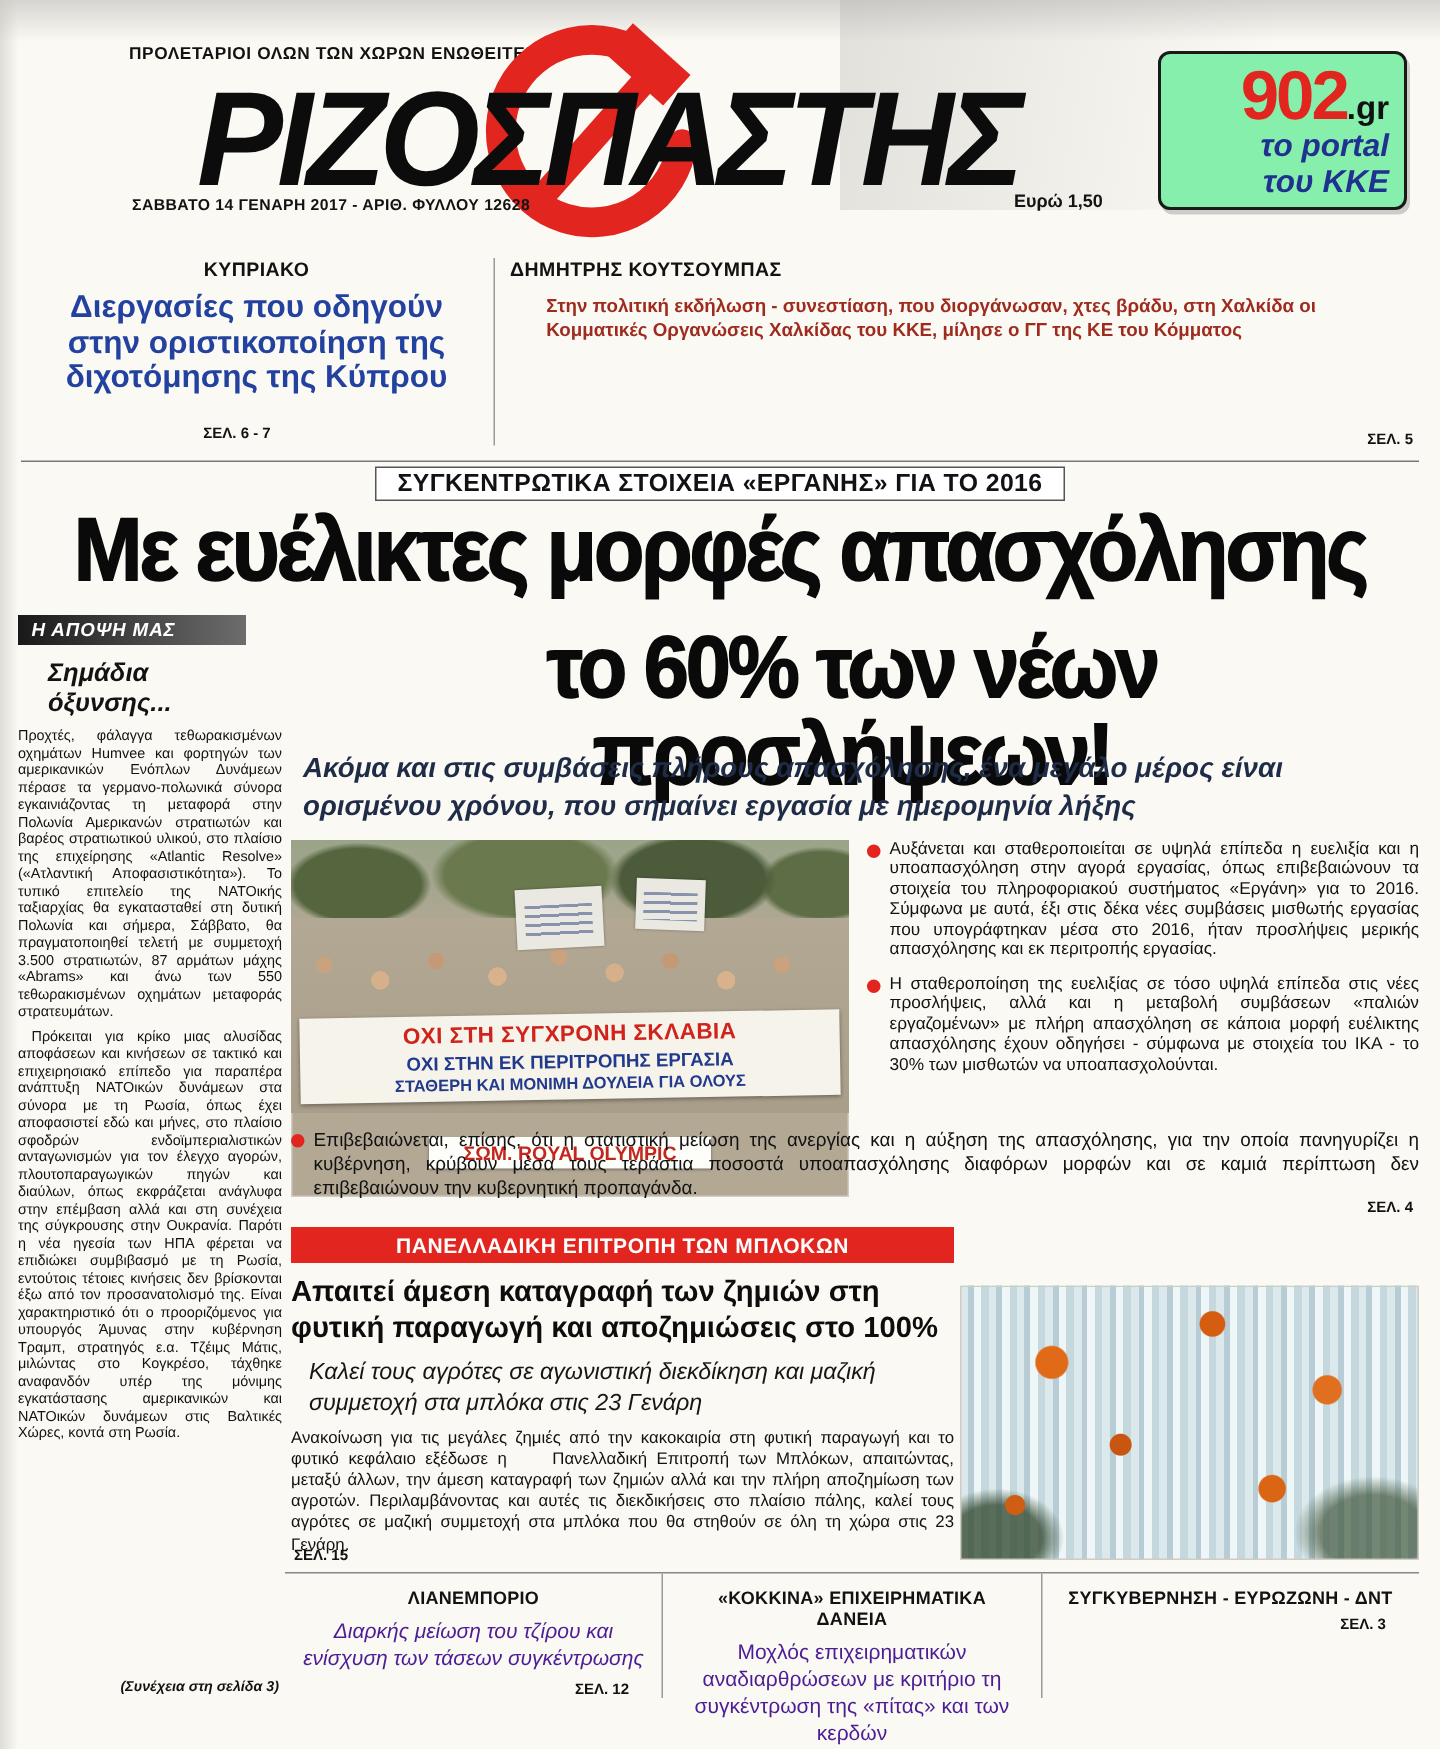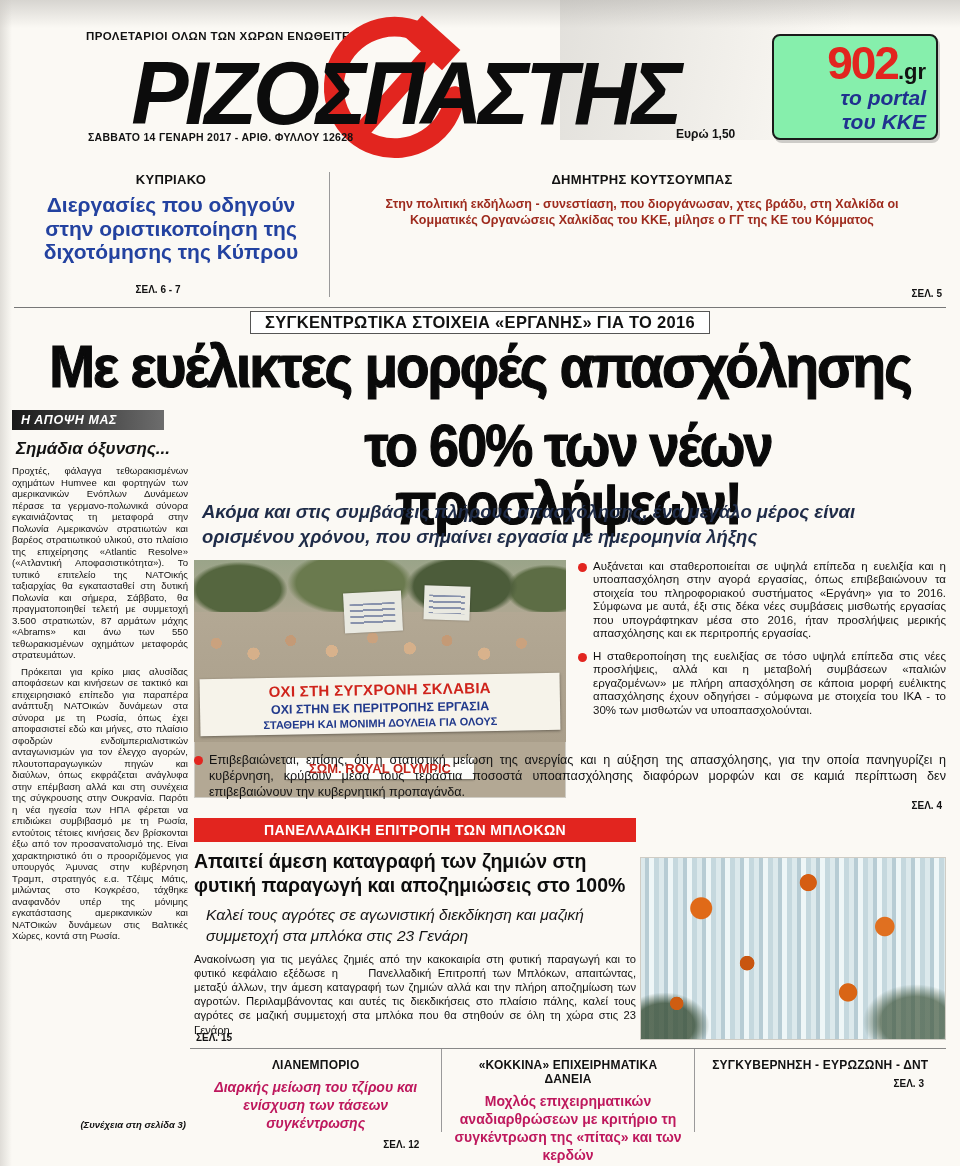--- a/index.html
+++ b/index.html
@@ -31,21 +31,21 @@
   .portal-tld { font-size:22px; font-weight:bold; color:#111; }
   .portal-tag { font-size:21px; font-weight:bold; font-style:italic; color:#20318f; line-height:1.12; }
 
   .organ-banner { position:absolute; top:142px; left:10px; width:940px; height:22px;
     background:var(--red,#e2251f); color:#fff; font-size:12.5px; font-weight:bold;
     text-align:center; line-height:22px; letter-spacing:.6px; }
 
   
   .teasers { position:absolute; top:168px; left:14px; width:932px; height:140px; border-bottom:1px solid #777; }
   .teaser-left { position:absolute; left:6px; top:4px; width:302px; text-align:center; }
-  .teaser-right { position:absolute; left:326px; top:4px; width:604px; text-align:center; }
+  .teaser-right { position:absolute; left:326px; top:4px; width:604px; text-align:left; }
   .t-kicker { font-size:13px; font-weight:bold; letter-spacing:.3px; }
   .t-head { margin-top:6px; font-size:21px; font-weight:bold; color:var(--blue,#2342a0); line-height:1.12; }
   .teaser-right .t-head { font-size:20px; }
   .t-deck { margin:9px auto 0; width:92%; color:var(--deck_red,#9e2b1e); font-size:12.5px; font-weight:bold; line-height:1.3; }
   .t-ref { margin-top:20px; font-size:10px; font-weight:bold; padding-right:26px; }
   .t-ref-abs { position:absolute; right:4px; bottom:8px; font-size:10px; font-weight:bold; }
   .teaser-div { position:absolute; left:315px; top:4px; bottom:10px; width:1px; background:#9a9a9a; }
 
   
   .lead-kicker { position:absolute; top:311px; left:0; width:100%; text-align:center; }
@@ -108,21 +108,21 @@
   .bl2 { color:#223a8c; font-weight:bold; font-size:12.5px; margin-top:3px; }
   .bl3 { color:#223a8c; font-weight:bold; font-size:11px; margin-top:2px; }
   .ph-sign { position:absolute; top:198px; left:92px; width:188px; background:#fdfdfa;
     text-align:center; font-weight:bold; color:#c3261c; font-size:13px; padding:3px 0;
     box-shadow:0 1px 2px rgba(0,0,0,.4); }
 
   
   .opinion { position:absolute; top:410px; left:12px; width:176px; height:722px; }
   .op-head { width:152px; background:linear-gradient(90deg,#191919,#6d6d6d); color:#fff;
     font-weight:bold; font-style:italic; font-size:12.5px; padding:3px 9px; letter-spacing:.6px; }
-  .op-title { font-size:17px; font-weight:bold; font-style:italic; margin:9px 4px 6px; }
+  .op-title { font-size:17px; font-weight:bold; font-style:italic; margin:9px 20px 6px; }
   .op-body p { font-size:9.6px; line-height:1.2; text-align:justify; margin-bottom:5px; }
   .op-body p + p { text-indent:9px; }
   .op-cont { position:absolute; bottom:2px; right:2px; font-size:9.5px; font-weight:bold; font-style:italic; }
 
   
   .blocks-banner { position:absolute; top:818px; left:194px; width:442px; height:24px;
     background:var(--red,#e2251f); color:#fff; font-size:14px; font-weight:bold;
     text-align:center; line-height:24px; letter-spacing:.4px; }
   .blocks-headline { position:absolute; top:850px; left:194px; width:442px;
     font-size:19.5px; font-weight:bold; line-height:1.22; color:#0d0d0d; }
@@ -147,21 +147,21 @@
       repeating-linear-gradient(90deg,#dce9ec 0 5px,#b7ccd4 5px 9px,#eef6f7 9px 14px,#c5d8de 14px 19px),
       linear-gradient(#cfdfe4,#9fb8c0);
     box-shadow:0 0 0 1px #cfccc4 inset; }
 
   
   .bottom-strip { position:absolute; top:1048px; left:190px; width:756px; height:84px;
     border-top:1px solid #888; display:flex; }
   .bs-col { flex:1; position:relative; padding:9px 12px 0; text-align:center; }
   .bs-col + .bs-col { border-left:1px solid #9a9a9a; }
   .bs-kicker { font-size:12px; font-weight:bold; letter-spacing:.2px; }
-  .bs-head { margin-top:7px; font-size:14px; font-weight:bold; line-height:1.28; color:#be185d; }
+  .bs-head { margin-top:7px; font-size:14px; font-weight:normal; line-height:1.28; color:#4c1d95; }
   .bs-col.it .bs-head { font-style:italic; }
   .bs-ref { margin-top:6px; text-align:right; font-size:10px; font-weight:bold; padding-right:10px; }
 </style>
 </head>
 <body>
 
 <div class="page">
   <div class="scan-top"></div>
   <div class="scan-left"></div>
   <div class="scan-ghost"></div>

